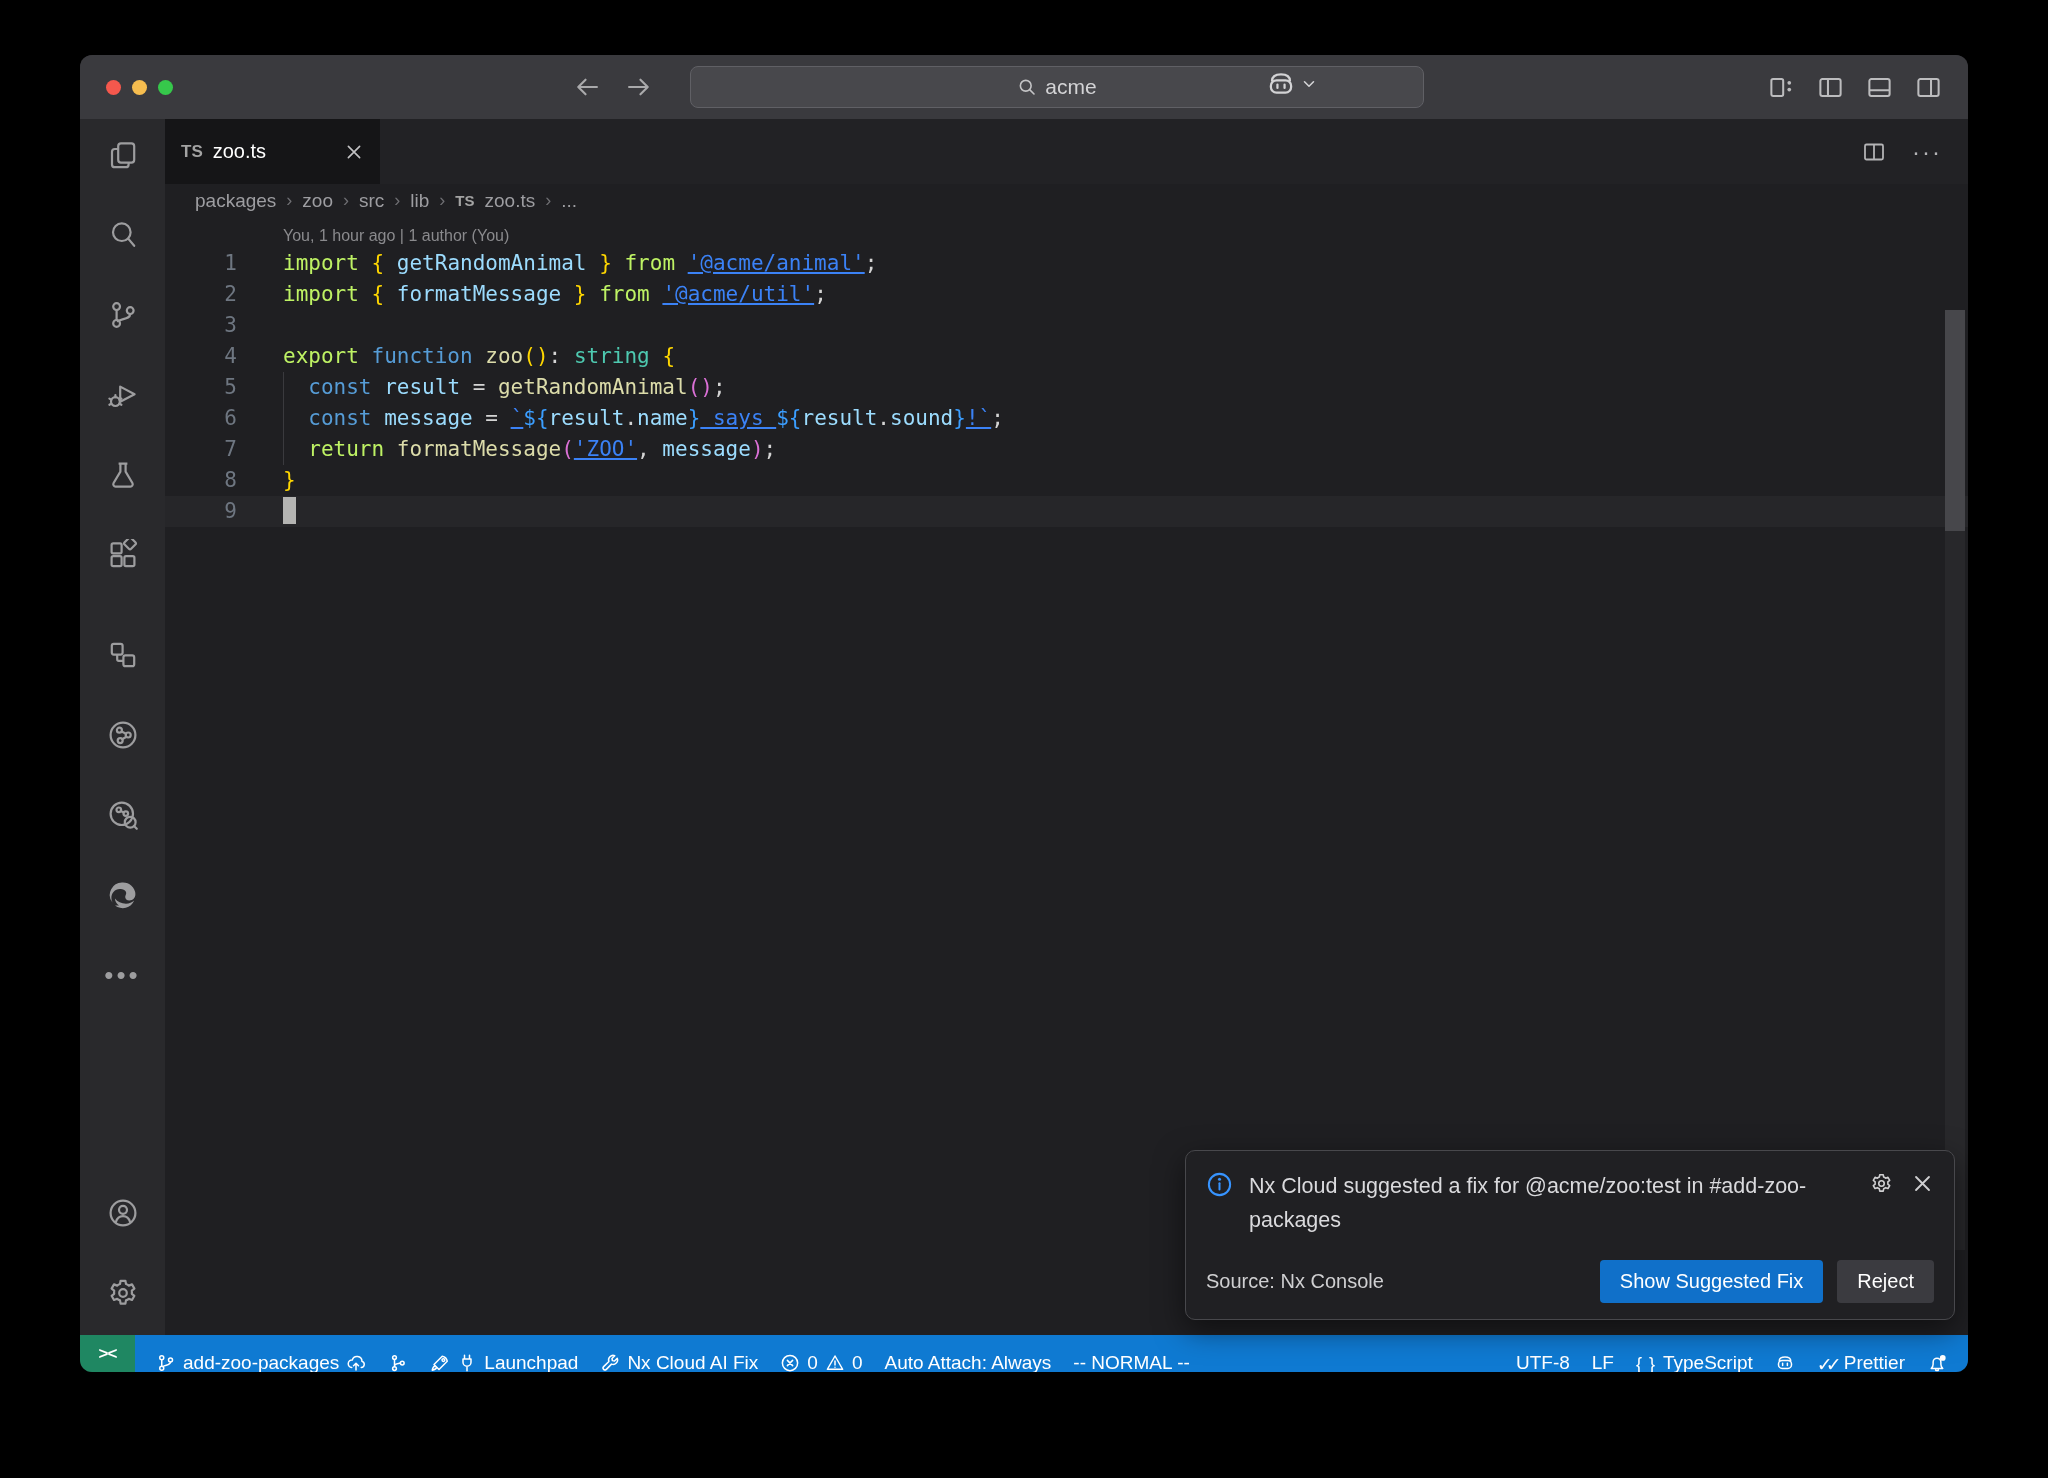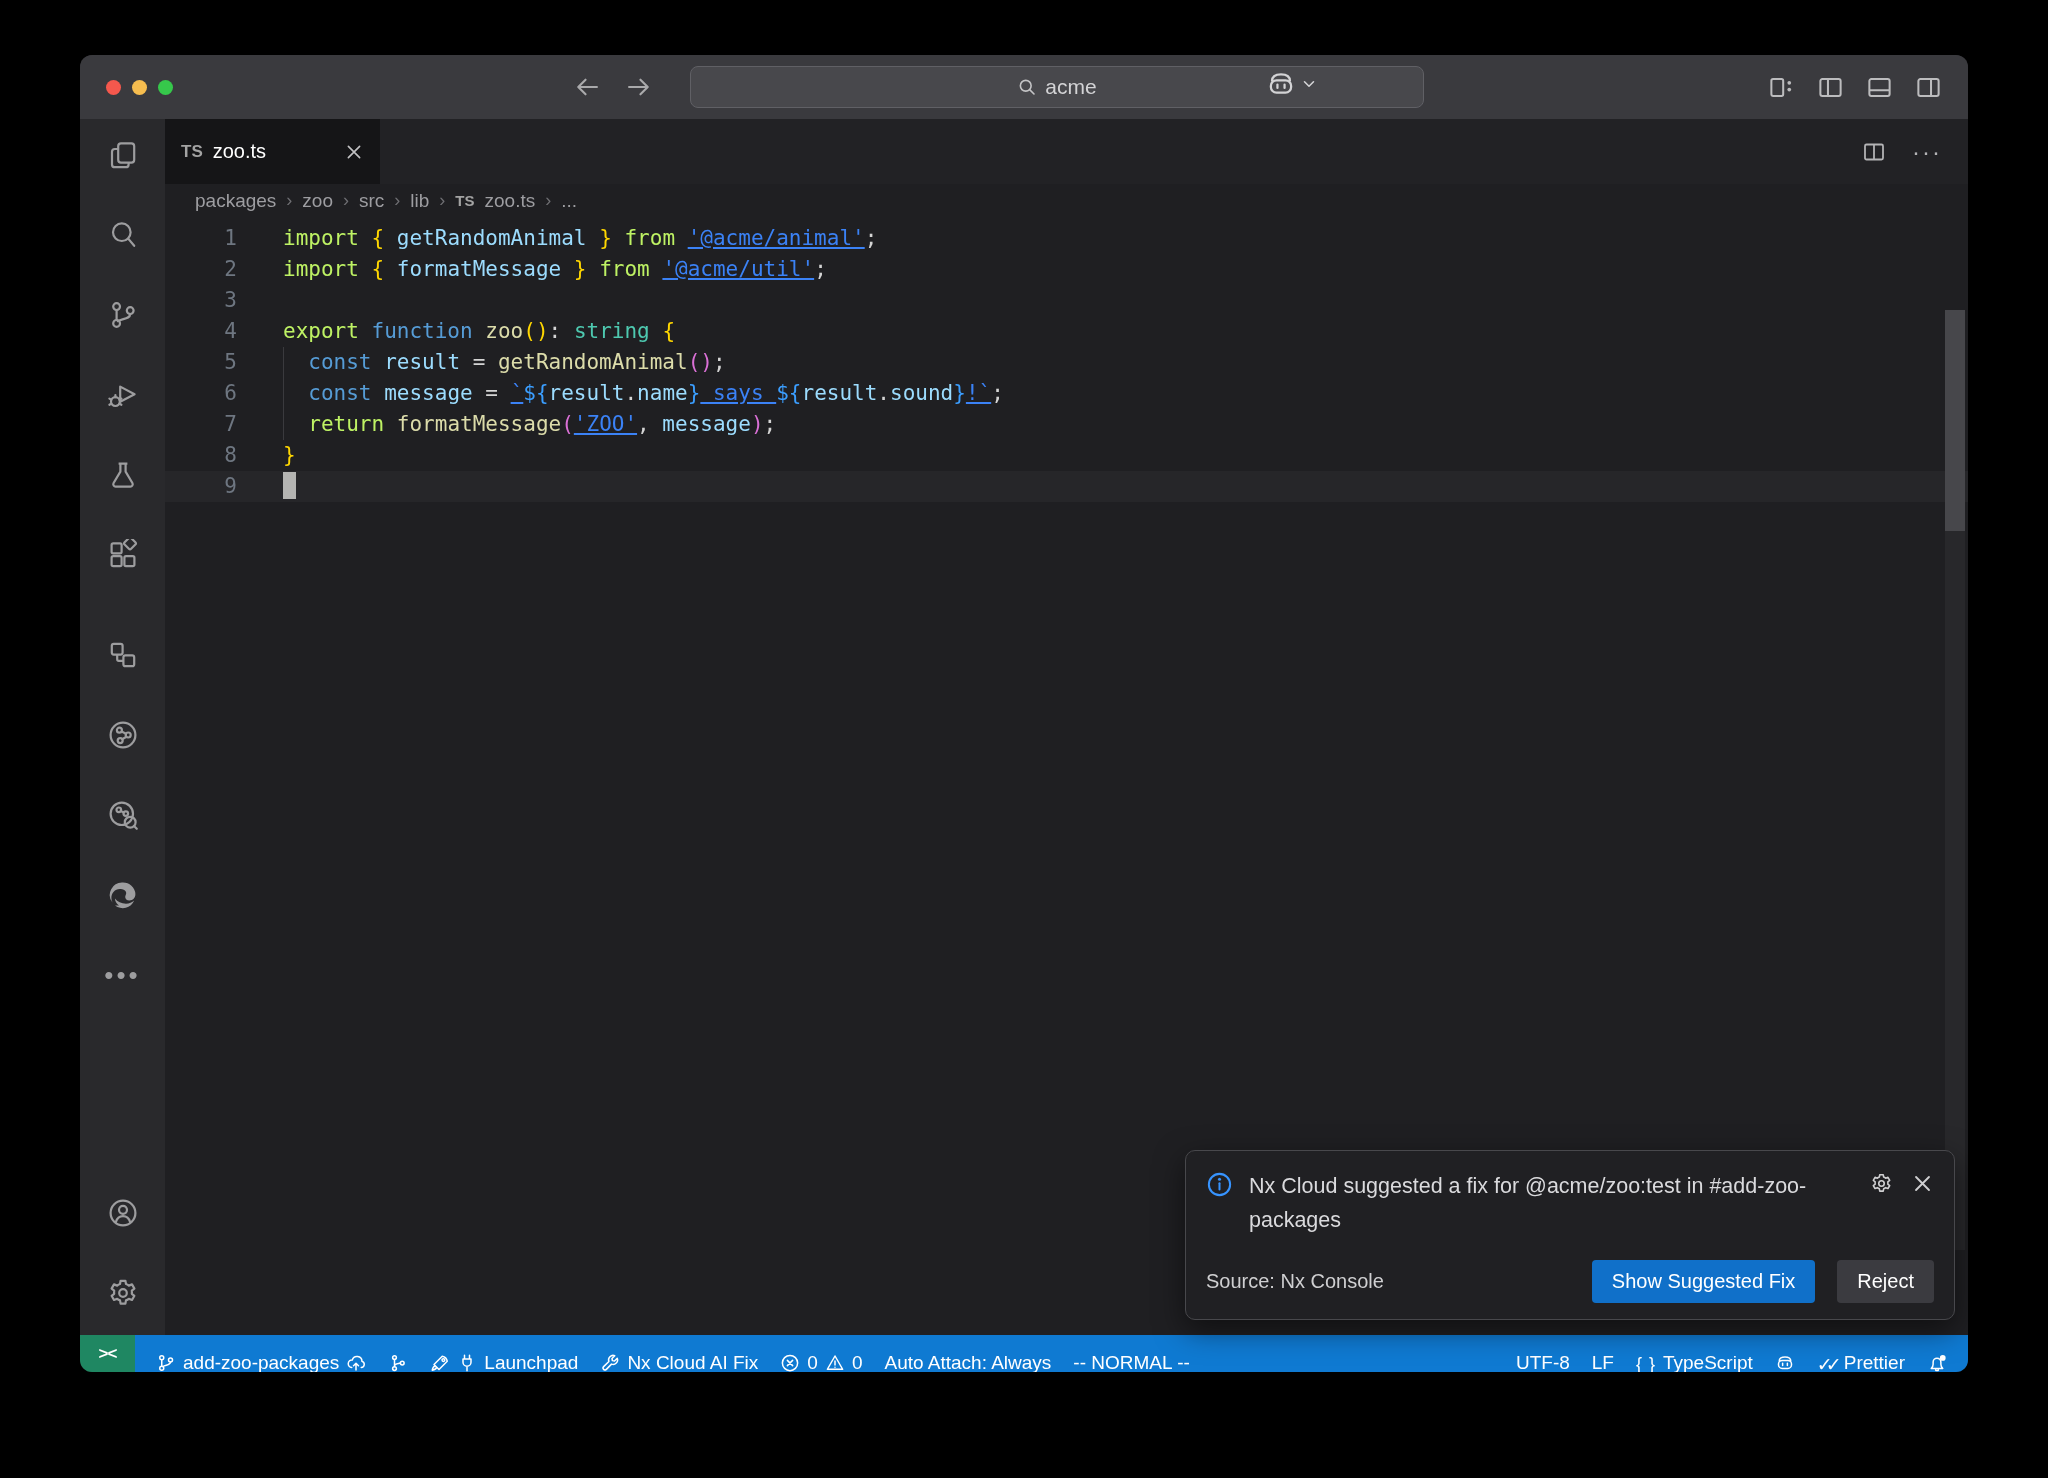--- a/index.html
+++ b/index.html
@@ -104,21 +104,21 @@
            background:#202023; border:1px solid #48484c; border-radius:10px;
            box-shadow:0 10px 30px rgba(0,0,0,.5); padding:18px 20px 16px 20px;
            display:flex; flex-direction:column; z-index:5; }
   .toast-row1 { display:flex; align-items:flex-start; }
   .toast-row1 .info { width:27px; height:27px; flex:0 0 auto; margin-top:2px; }
   .toast-msg { flex:1; margin:0 16px; color:#dadadd; font-size:21.5px; line-height:1.6; }
   .toast-icons { display:flex; gap:18px; color:#cfcfd1; margin-top:3px; }
   .toast-icons .ico { width:23px; height:23px; }
   .toast-row2 { margin-top:auto; display:flex; align-items:center;justify-content:center; }
   .toast-src { color:#cfcfd1; font-size:20px; }
-  .toast-btns { margin-left:auto; display:flex; gap:22px; }
+  .toast-btns { margin-left:auto; display:flex; gap:14px; }
   .btn { border:none; border-radius:4px; font-size:20px; color:#fff; padding:10px 20px;
          font-family:"Liberation Sans", sans-serif; cursor:pointer; }
   .btn.primary { background:#1070c9; }
   .btn.secondary { background:#3b3b40; }
 
   .ico svg { display:block; width:100%; height:100%; }
 </style>
 </head>
 <body>
 
@@ -340,20 +340,21 @@
           <span class="sep">›</span>
           <span class="crumb">lib</span>
           <span class="sep">›</span>
           <span class="ts-badge">TS</span>
           <span class="crumb">zoo.ts</span>
           <span class="sep">›</span>
           <span class="crumb">...</span>
         </div>
 
       <div class="code">
+        <div class="codelens">You, 1 hour ago | 1 author (You)</div>
         <div id="code-lines">
             <div class="code-line"><span class="ln">1</span><span class="lc"><span class="tk-k1">import</span><span class="tk-p"> </span><span class="tk-b1">{</span><span class="tk-p"> </span><span class="tk-v">getRandomAnimal</span><span class="tk-p"> </span><span class="tk-b1">}</span><span class="tk-p"> </span><span class="tk-k1">from</span><span class="tk-p"> </span><span class="tk-s">'@acme/animal'</span><span class="tk-p">;</span></span></div>
             <div class="code-line"><span class="ln">2</span><span class="lc"><span class="tk-k1">import</span><span class="tk-p"> </span><span class="tk-b1">{</span><span class="tk-p"> </span><span class="tk-v">formatMessage</span><span class="tk-p"> </span><span class="tk-b1">}</span><span class="tk-p"> </span><span class="tk-k1">from</span><span class="tk-p"> </span><span class="tk-s">'@acme/util'</span><span class="tk-p">;</span></span></div>
             <div class="code-line"><span class="ln">3</span><span class="lc"></span></div>
             <div class="code-line"><span class="ln">4</span><span class="lc"><span class="tk-k1">export</span><span class="tk-p"> </span><span class="tk-k2">function</span><span class="tk-p"> </span><span class="tk-fn">zoo</span><span class="tk-b1">(</span><span class="tk-b1">)</span><span class="tk-p">: </span><span class="tk-ty">string</span><span class="tk-p"> </span><span class="tk-b1">{</span></span></div>
             <div class="code-line g"><span class="ln">5</span><span class="lc"><span class="tk-p">  </span><span class="tk-k2">const</span><span class="tk-p"> </span><span class="tk-v">result</span><span class="tk-p"> = </span><span class="tk-fn">getRandomAnimal</span><span class="tk-b2">(</span><span class="tk-b2">)</span><span class="tk-p">;</span></span></div>
             <div class="code-line g"><span class="ln">6</span><span class="lc"><span class="tk-p">  </span><span class="tk-k2">const</span><span class="tk-p"> </span><span class="tk-v">message</span><span class="tk-p"> = </span><span class="tk-s">`</span><span class="tk-b3">${</span><span class="tk-v">result</span><span class="tk-p">.</span><span class="tk-v">name</span><span class="tk-b3">}</span><span class="tk-s"> says </span><span class="tk-b3">${</span><span class="tk-v">result</span><span class="tk-p">.</span><span class="tk-v">sound</span><span class="tk-b3">}</span><span class="tk-s">!`</span><span class="tk-p">;</span></span></div>
             <div class="code-line g"><span class="ln">7</span><span class="lc"><span class="tk-p">  </span><span class="tk-k1">return</span><span class="tk-p"> </span><span class="tk-fn">formatMessage</span><span class="tk-b2">(</span><span class="tk-s">'ZOO'</span><span class="tk-p">, </span><span class="tk-v">message</span><span class="tk-b2">)</span><span class="tk-p">;</span></span></div>
             <div class="code-line"><span class="ln">8</span><span class="lc"><span class="tk-b1">}</span></span></div>
             <div class="code-line cur"><span class="ln">9</span><span class="lc"><span class="cursor"></span></span></div>

